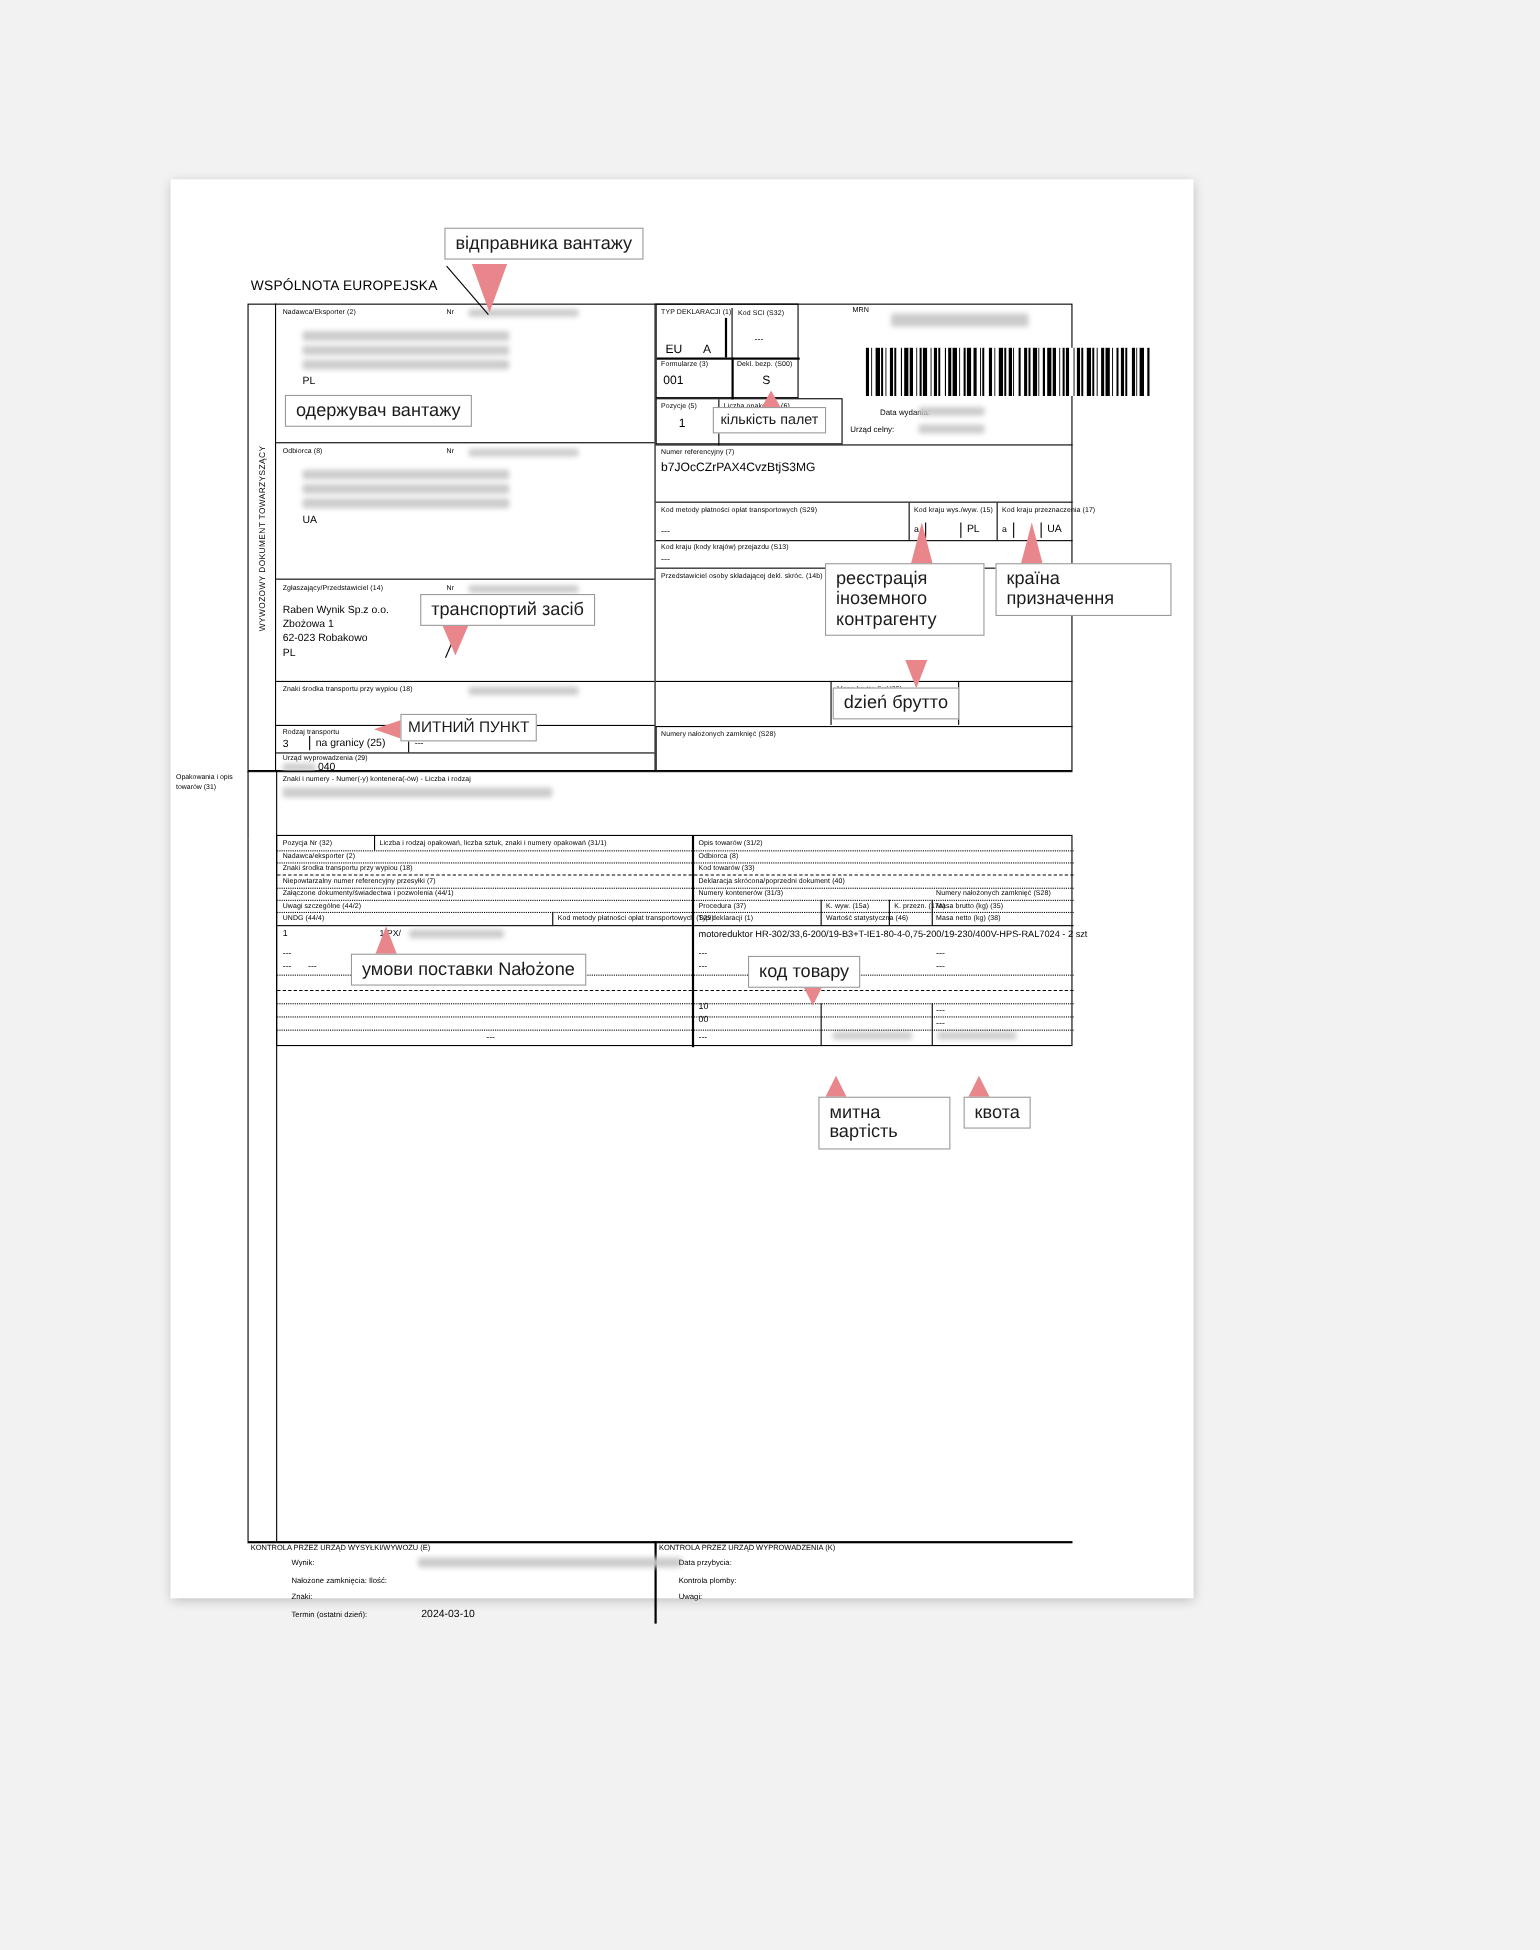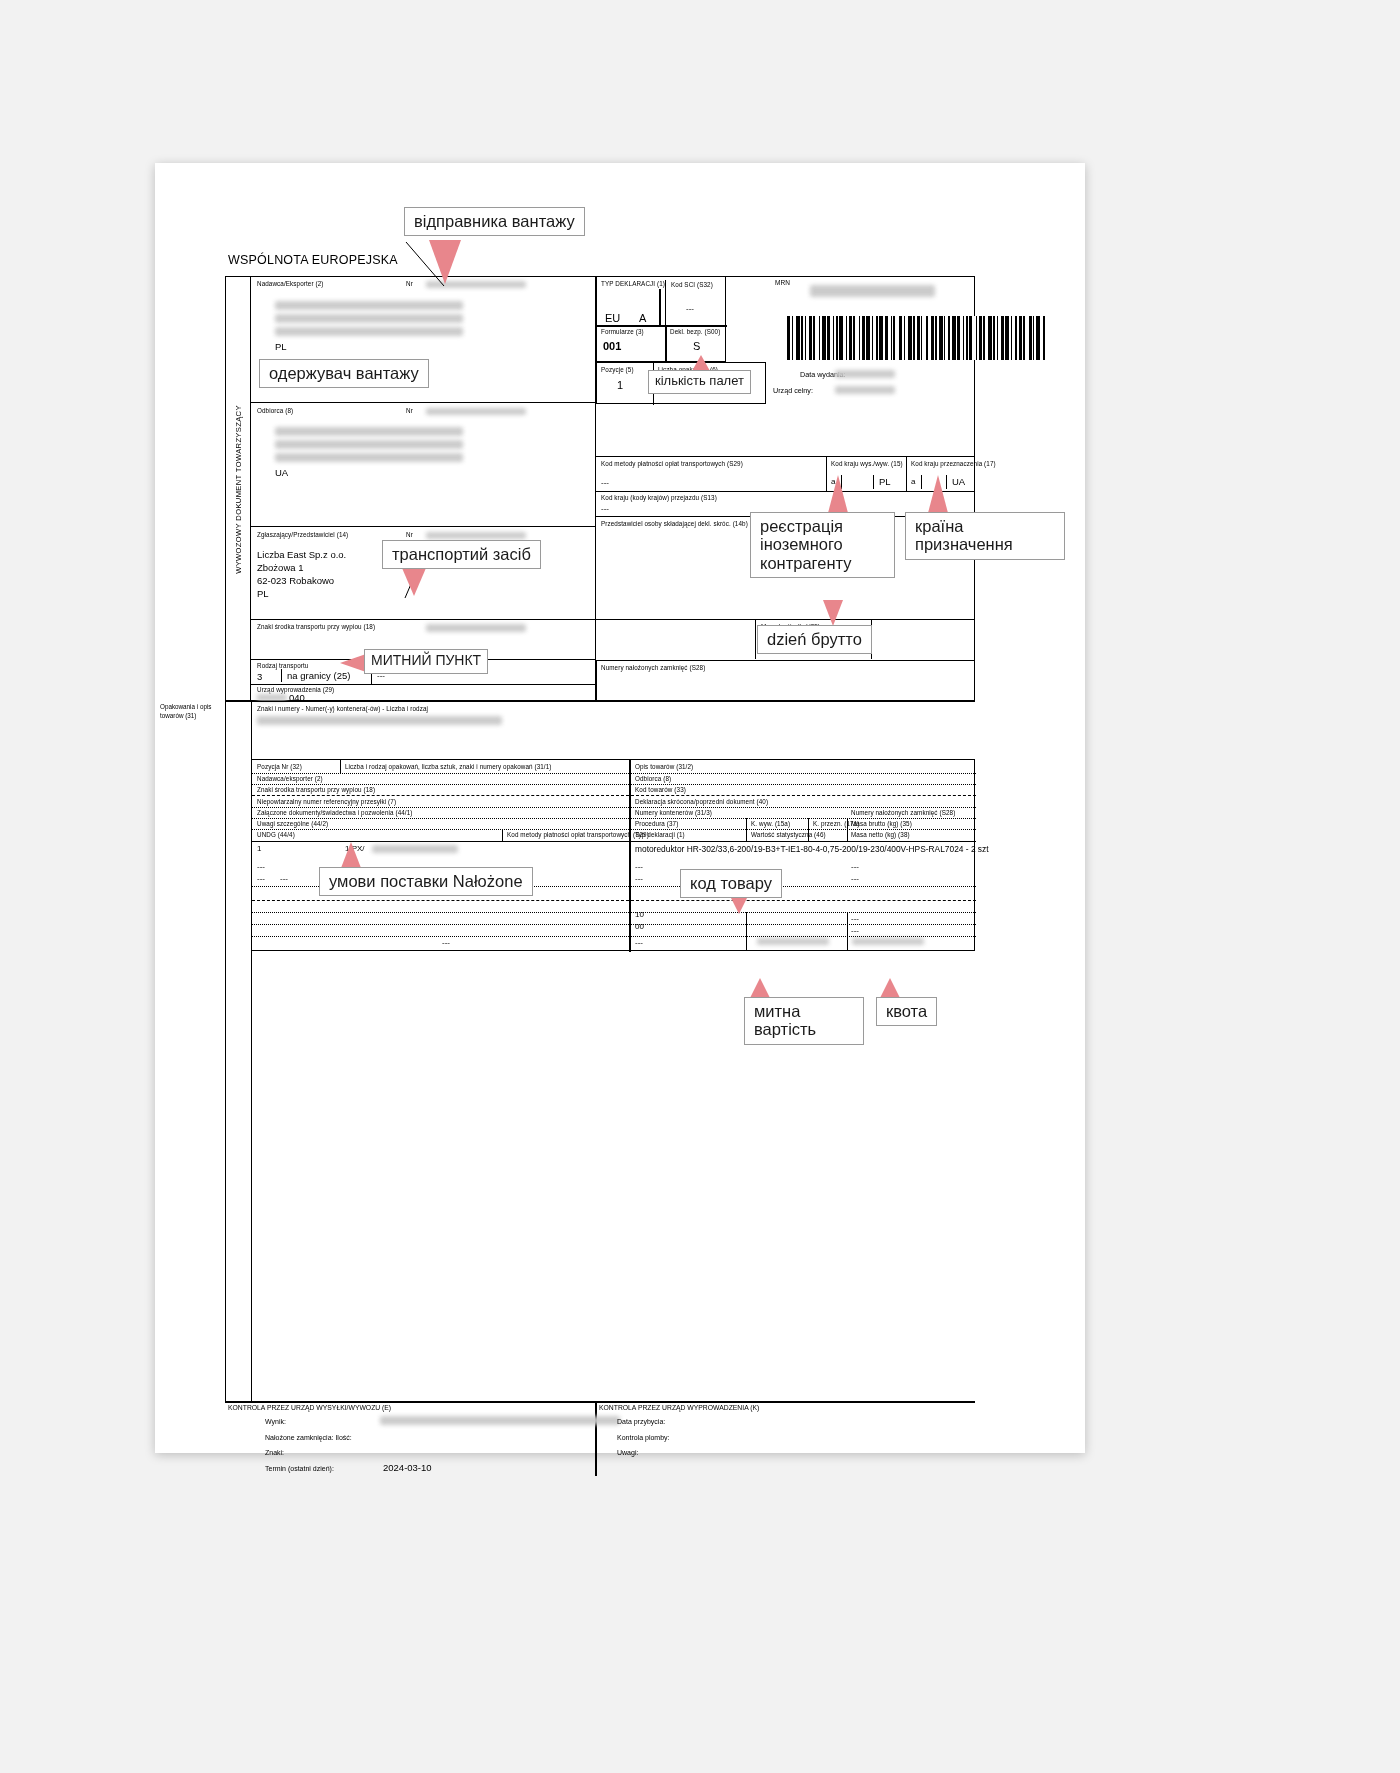--- a/index.html
+++ b/index.html
@@ -98,21 +98,21 @@
     <div class="blur abs" style="left:24px;top:37px;width:188px;height:9px;"></div>
     <div class="blur abs" style="left:24px;top:50px;width:188px;height:9px;"></div>
     <div class="val abs" style="left:24px;top:64px;">UA</div>
   </div>
   <div class="bx" style="left:96px;top:363px;width:344px;height:1px;border-top:1px solid #000;"></div>
 
   <div class="bx" style="left:96px;top:364px;width:344px;height:92px;">
     <div class="lbl abs" style="left:6px;top:4px;">Zgłaszający/Przedstawiciel (14)</div>
     <div class="lbl abs" style="left:155px;top:4px;">Nr</div>
     <div class="blur abs" style="left:175px;top:5px;width:100px;height:7px;"></div>
-    <div class="val abs" style="left:6px;top:22px;">Liczba East Sp.z o.o.</div>
+    <div class="val abs" style="left:6px;top:22px;">Raben Wynik Sp.z o.o.</div>
     <div class="val abs" style="left:6px;top:35px;">Zbożowa 1</div>
     <div class="val abs" style="left:6px;top:48px;">62-023  Robakowo</div>
     <div class="val abs" style="left:6px;top:61px;">PL</div>
   </div>
   <div class="bx" style="left:96px;top:456px;width:344px;height:1px;border-top:1px solid #000;"></div>
 
   <div class="bx" style="left:96px;top:457px;width:344px;height:39px;">
     <div class="lbl abs" style="left:6px;top:3px;">Znaki środka transportu przy wypiou (18)</div>
     <div class="blur abs" style="left:175px;top:4px;width:100px;height:8px;"></div>
   </div>
@@ -140,21 +140,21 @@
     <div class="abs" style="left:62px;top:12px;width:1.6px;height:36px;background:#000;"></div>
     <div class="abs" style="left:68px;top:3px;width:62px;height:45px;border-left:1.6px solid #000;box-sizing:border-box;">
       <div class="lbl abs" style="left:5px;top:1px;">Kod SCI (S32)</div>
       <div class="val-sm abs" style="left:20px;top:24px;">---</div>
     </div>
     <div class="val abs" style="left:8px;top:35px;font-size:11px;">EU</div>
     <div class="val abs" style="left:42px;top:35px;font-size:11px;">A</div>
 
     <div class="abs" style="left:0;top:48px;width:130px;height:1.6px;background:#000;"></div>
     <div class="lbl abs" style="left:4px;top:51px;">Formularze (3)</div>
-    <div class="val abs" style="left:6px;top:63px;font-size:11px;font-weight:bold;">001</div>
+    <div class="val abs" style="left:6px;top:63px;font-size:11px;">001</div>
     <div class="abs" style="left:68px;top:48px;width:1.6px;height:38px;background:#000;"></div>
     <div class="lbl abs" style="left:73px;top:51px;">Dekl. bezp. (S00)</div>
     <div class="val abs" style="left:96px;top:63px;font-size:11px;">S</div>
   </div>
 
   <div class="bx b-all" style="left:441px;top:199px;width:170px;height:42px;border-width:1px;">
     <div class="lbl abs" style="left:4px;top:3px;">Pozycje (5)</div>
     <div class="val abs" style="left:20px;top:16px;font-size:11px;">1</div>
     <div class="abs" style="left:56px;top:0;width:1px;height:42px;background:#000;"></div>
     <div class="lbl abs" style="left:61px;top:3px;">Liczba opakowań (6)</div>
@@ -280,20 +280,24 @@
     <i style="width:4px"></i>
       <i style="width:3px;background:#fff"></i>
       <i style="width:2px"></i>
   </div>
 
   <div class="abs" style="left:645px;top:207px;font-size:7.2px;">Data wydania:</div>
   <div class="blur abs" style="left:680px;top:207px;width:60px;height:8px;"></div>
   <div class="abs" style="left:618px;top:223px;font-size:7.2px;">Urząd celny:</div>
   <div class="blur abs" style="left:680px;top:223px;width:60px;height:8px;"></div>
 
+  <div class="bx" style="left:441px;top:241px;width:379px;height:52px;border-top:1px solid #000;">
+    <div class="lbl abs" style="left:5px;top:3px;">Numer referencyjny (7)</div>
+    <div class="val abs" style="left:5px;top:14px;font-size:11px;">b7JOcCZrPAX4CvzBtjS3MG</div>
+  </div>
   <div class="bx" style="left:441px;top:293px;width:379px;height:1px;border-top:1px solid #000;"></div>
 
   <div class="bx" style="left:441px;top:294px;width:379px;height:34px;">
     <div class="lbl abs" style="left:5px;top:3px;">Kod metody płatności opłat transportowych (S29)</div>
     <div class="val-sm abs" style="left:5px;top:21px;">---</div>
 
     <div class="abs" style="left:230px;top:0;width:1px;height:34px;background:#000;"></div>
     <div class="lbl abs" style="left:235px;top:3px;">Kod kraju wys./wyw. (15)</div>
     <div class="val-sm abs" style="left:235px;top:20px;">a</div>
     <div class="abs" style="left:245px;top:18px;width:1px;height:14px;background:#000;"></div>

